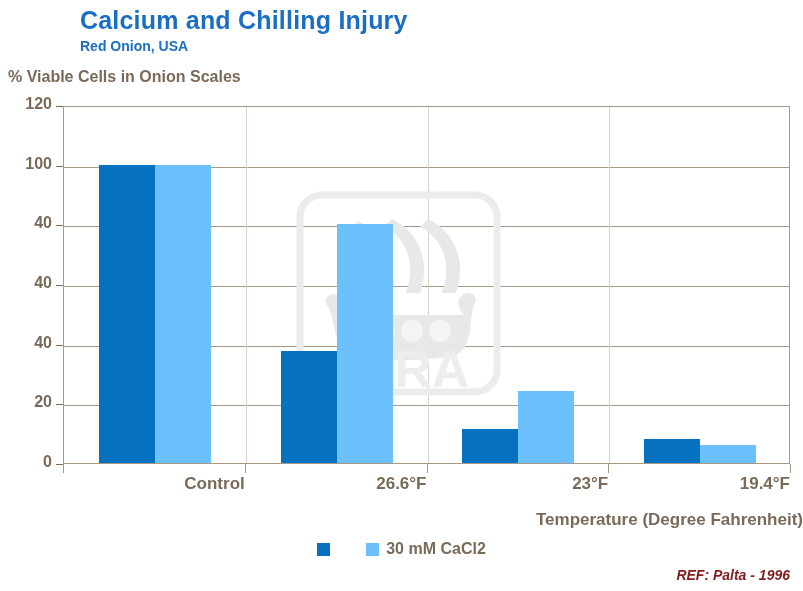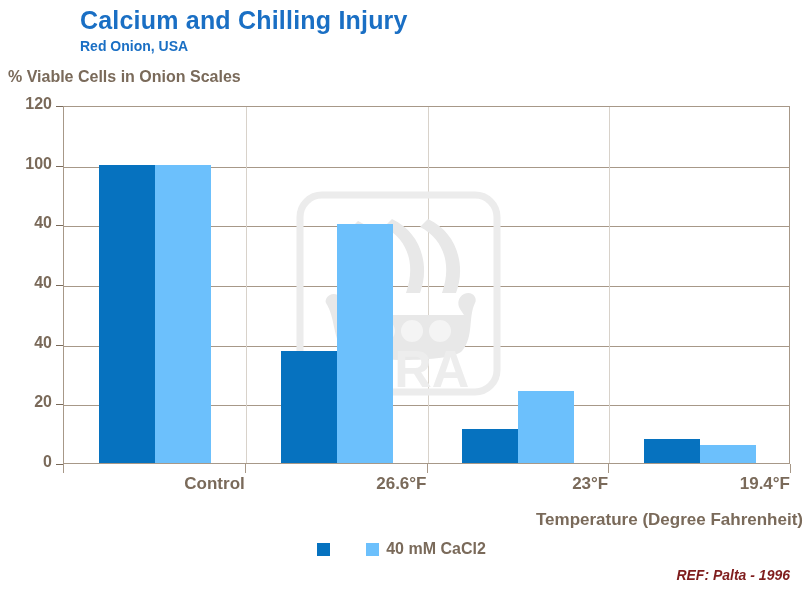--- a/index.html
+++ b/index.html
@@ -262,19 +262,19 @@
       <div class="xtickmark" style="left: 790px;"></div>
     </div>
   <div id="x-axis-title">Temperature (Degree Fahrenheit)</div>
 
   <div id="legend">
       <div class="legend-item">
         <span class="legend-swatch" style="background: rgb(6, 114, 191);"></span>
       </div>
       <div class="legend-item">
         <span class="legend-swatch" style="background: rgb(108, 192, 252);"></span>
-        <span class="legend-label">40 mM CaCl2</span>
+        <span class="legend-label">30 mM CaCl2</span>
       </div>
     </div>
 
   <div id="reference">REF: Palta - 1996</div>
 
 </div>
 
 </body></html>

